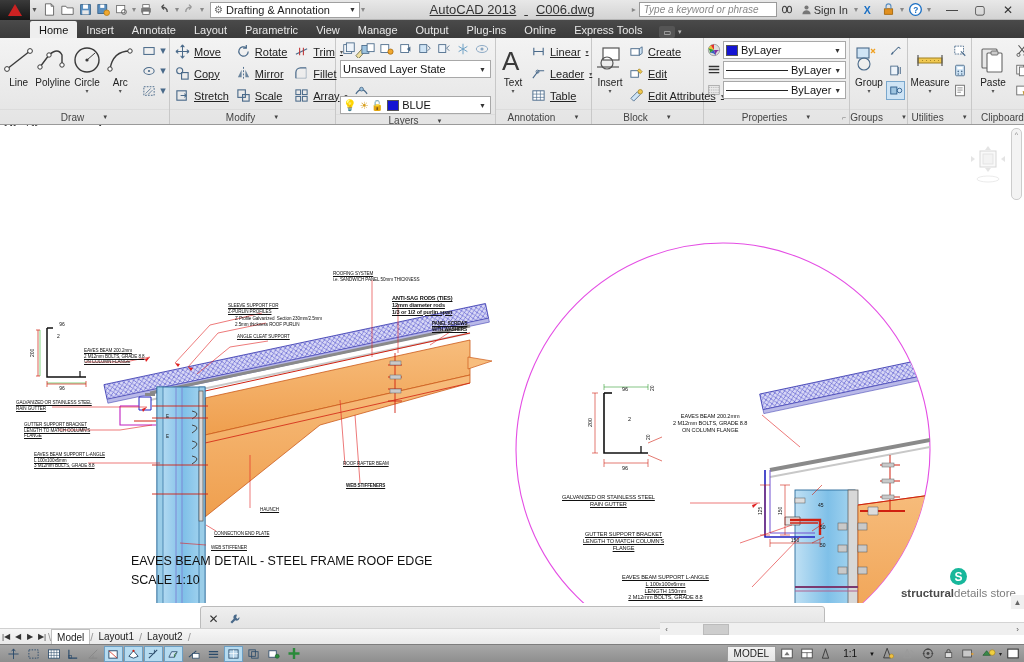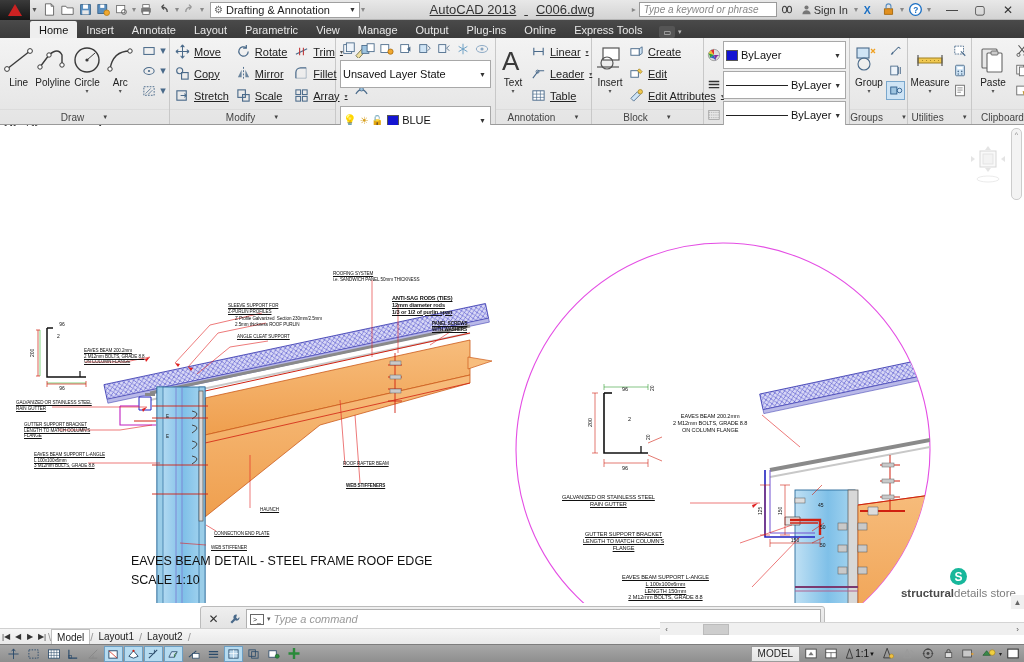--- a/index.html
+++ b/index.html
@@ -153,21 +153,21 @@
   .icon-grid { display: flex; flex-direction: column; gap: 1px; }
   .icon-row { display: flex; gap: 1px; }
   .mini-btn {
     width: 19px; height: 19px;
     display: flex; align-items: center; justify-content: center;
     font-size: 11px; color: #4a6a8a;
   }
   .mini-btn.sel { background: #cfe4f5; border: 1px solid #7aa7cc; }
 
   .combo {
-    height: 28px; border: 1px solid #a8a8a8; background: #fff;
+    height: 18px; border: 1px solid #a8a8a8; background: #fff;
     display: flex; align-items: center; gap: 3px;
     padding: 0 2px; font-size: 11px; color: #111;
   }
   .combo .arrow { margin-left: auto; font-size: 7px; color: #333; padding-right: 2px; }
   .swatch { width: 12px; height: 11px; border: 1px solid #555; }
   .lt-line { flex: 1; display: flex; align-items: center; }
   .lt-line .ln { width: 62px; height: 0; border-top: 1px solid #222; }
 
   
   .canvas-area {
@@ -285,21 +285,21 @@
   }
   .sb-btn.on { background: #b6dbf0; border: 1px solid #6d9fc4; }
   .sb-right { margin-left: auto; display: flex; align-items: center; gap: 1px; padding-right: 2px; }
   .sb-model {
     background: linear-gradient(to bottom, #f2f2f2, #e4e4e4);
     border: 1px solid #9c9c9c;
     padding: 0 6px; height: 16px;
     display: flex; align-items: center; font-size: 10px; color: #222;
   }
   .sb-scale {
-    display: flex; align-items: center; gap: 0;
+    display: flex; align-items: center; gap: 12px;
     padding: 0 3px; height: 16px; font-size: 10px; color: #111;
   }
   .wm-logo {
     width: 17px; height: 17px; border-radius: 50%;
     background: #17b79b; color: #fff;
     font-size: 12px; font-weight: bold;
     display: flex; align-items: center; justify-content: center;
     margin: 0 auto 2px auto;
   }
   .wm-text { font-size: 11.5px; color: #7d7d7d; white-space: nowrap; }
@@ -1300,25 +1300,20 @@
   </div>
 </div>
 
 <div class="cmdline">
   <div class="cmd-x">✕</div>
   <div class="cmd-w">
     <svg width="13" height="13" viewBox="0 0 16 16">
         <path d="M11 2a3.5 3.5 0 00-4 5L3 11l2 2 4-4a3.5 3.5 0 005-4l-2.3 2.3-1.7-1.7z" fill="#4a6a8a"></path>
       </svg>
   </div>
-  <div class="cmd-input">
-    <span class="cmd-prompt">&gt;_</span>
-    <span style="font-style:normal;color:#555;font-size:7px">▾</span>
-    <span>Type a command</span>
-  </div>
 </div>
 
 <div class="vscroll-tr">▲</div>
 <div class="hscroll">
   <div class="hs-arrow">‹</div>
   <div class="hs-track">
     <div class="hs-thumb"></div>
   </div>
   <div class="hs-arrow">›</div>
 </div>

